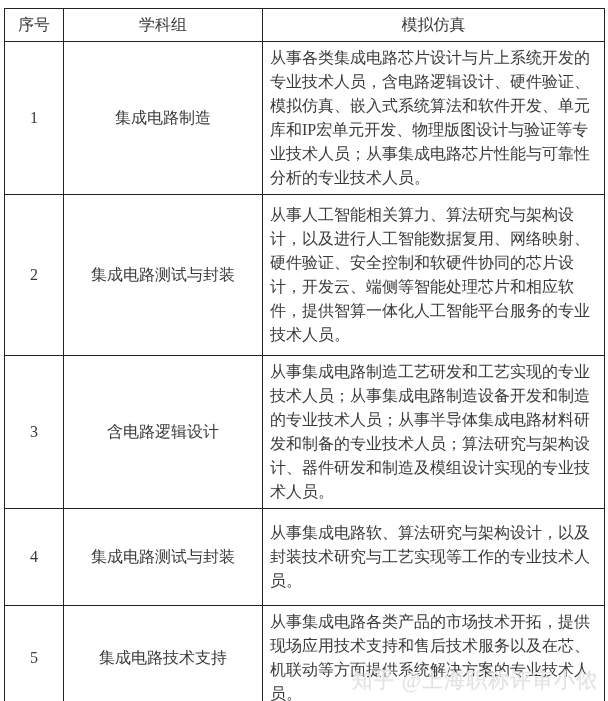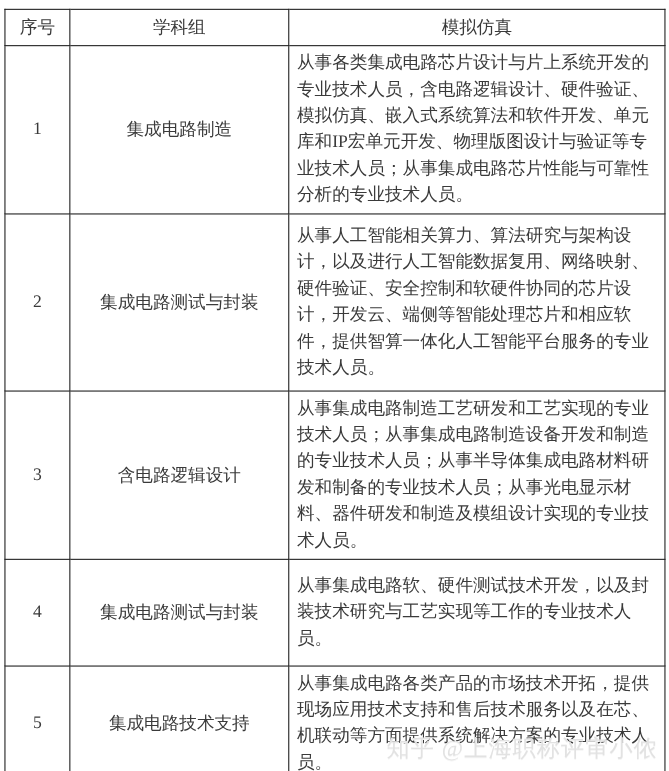--- a/index.html
+++ b/index.html
@@ -98,26 +98,26 @@
         <td class="scope-cell">从事各类集成电路芯片设计与片上系统开发的专业技术人员，含电路逻辑设计、硬件验证、模拟仿真、嵌入式系统算法和软件开发、单元库和IP宏单元开发、物理版图设计与验证等专业技术人员；从事集成电路芯片性能与可靠性分析的专业技术人员。</td>
       </tr>
       <tr class="r1">
         <td class="no-cell">2</td>
         <td class="group-cell">集成电路测试与封装</td>
         <td class="scope-cell">从事人工智能相关算力、算法研究与架构设计，以及进行人工智能数据复用、网络映射、硬件验证、安全控制和软硬件协同的芯片设计，开发云、端侧等智能处理芯片和相应软件，提供智算一体化人工智能平台服务的专业技术人员。</td>
       </tr>
       <tr class="r2">
         <td class="no-cell">3</td>
         <td class="group-cell">含电路逻辑设计</td>
-        <td class="scope-cell">从事集成电路制造工艺研发和工艺实现的专业技术人员；从事集成电路制造设备开发和制造的专业技术人员；从事半导体集成电路材料研发和制备的专业技术人员；从事光电显示材料、器件研发和制造及模组设计实现的专业技术人员。</td>
+        <td class="scope-cell">从事集成电路制造工艺研发和工艺实现的专业技术人员；从事集成电路制造设备开发和制造的专业技术人员；从事半导体集成电路材料研发和制备的专业技术人员；算法研究与架构设计、器件研发和制造及模组设计实现的专业技术人员。</td>
       </tr>
       <tr class="r3">
         <td class="no-cell">4</td>
         <td class="group-cell">集成电路测试与封装</td>
-        <td class="scope-cell">从事集成电路软、硬件测试技术开发，以及封装技术研究与工艺实现等工作的专业技术人员。</td>
+        <td class="scope-cell">从事集成电路软、算法研究与架构设计，以及封装技术研究与工艺实现等工作的专业技术人员。</td>
       </tr>
       <tr class="r4">
         <td class="no-cell">5</td>
         <td class="group-cell">集成电路技术支持</td>
         <td class="scope-cell">从事集成电路各类产品的市场技术开拓，提供现场应用技术支持和售后技术服务以及在芯、机联动等方面提供系统解决方案的专业技术人员。</td>
       </tr>
     </tbody>
   </table>
 
   <div class="watermark">知乎 @上海职称评审小侬</div>

